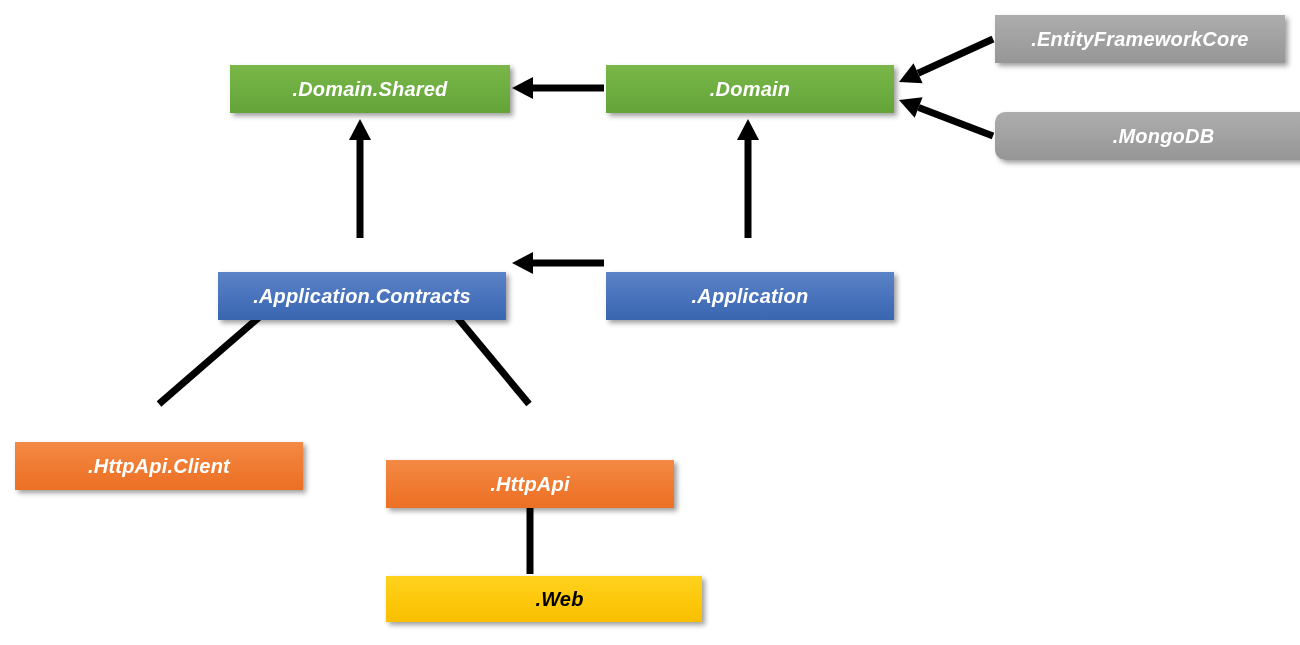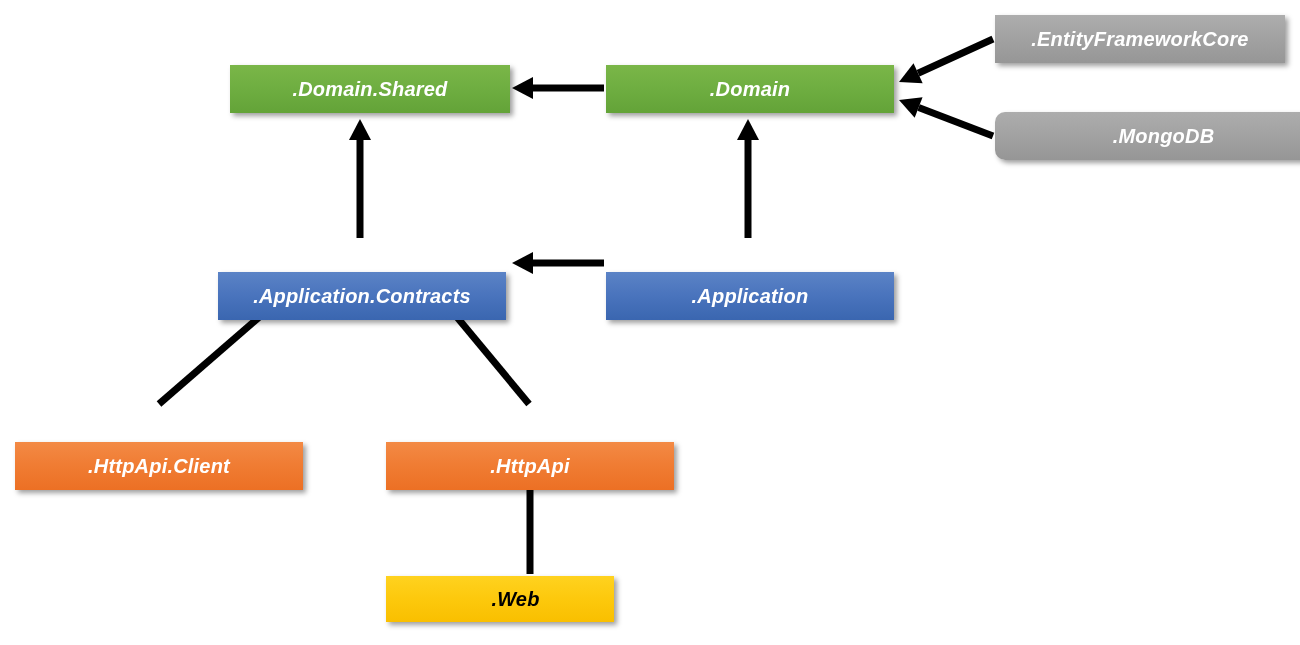--- a/index.html
+++ b/index.html
@@ -106,17 +106,17 @@
     </svg>
 
   <div id="node-layer">
       <div class="node green" style="left: 230px; top: 65px; width: 280px; height: 48px; color: rgb(255, 255, 255);">.Domain.Shared</div>
       <div class="node green" style="left: 606px; top: 65px; width: 288px; height: 48px; color: rgb(255, 255, 255);">.Domain</div>
       <div class="node gray" style="left: 995px; top: 15px; width: 290px; height: 48px; color: rgb(255, 255, 255);">.EntityFrameworkCore</div>
       <div class="node gray" style="left: 995px; top: 112px; width: 337px; height: 48px; color: rgb(255, 255, 255); border-radius: 10px;">.MongoDB</div>
       <div class="node blue" style="left: 218px; top: 240px; width: 288px; height: 48px; color: rgb(255, 255, 255);">.Application.Contracts</div>
       <div class="node blue" style="left: 606px; top: 240px; width: 288px; height: 48px; color: rgb(255, 255, 255);">.Application</div>
       <div class="node orange" style="left: 15px; top: 406px; width: 288px; height: 48px; color: rgb(255, 255, 255);">.HttpApi.Client</div>
-      <div class="node orange" style="left: 386px; top: 406px; width: 288px; height: 48px; color: rgb(255, 255, 255);">.HttpApi</div>
-      <div class="node yellow" style="left: 386px; top: 576px; width: 228px; height: 46px; color: rgb(0, 0, 0); padding-left: 31px;">.Web</div>
+      <div class="node orange" style="left: 386px; top: 424px; width: 288px; height: 48px; color: rgb(255, 255, 255);">.HttpApi</div>
+      <div class="node yellow" style="left: 386px; top: 576px; width: 316px; height: 46px; color: rgb(0, 0, 0); padding-left: 31px;">.Web</div>
     </div>
 
 </div>
 
 </body></html>

